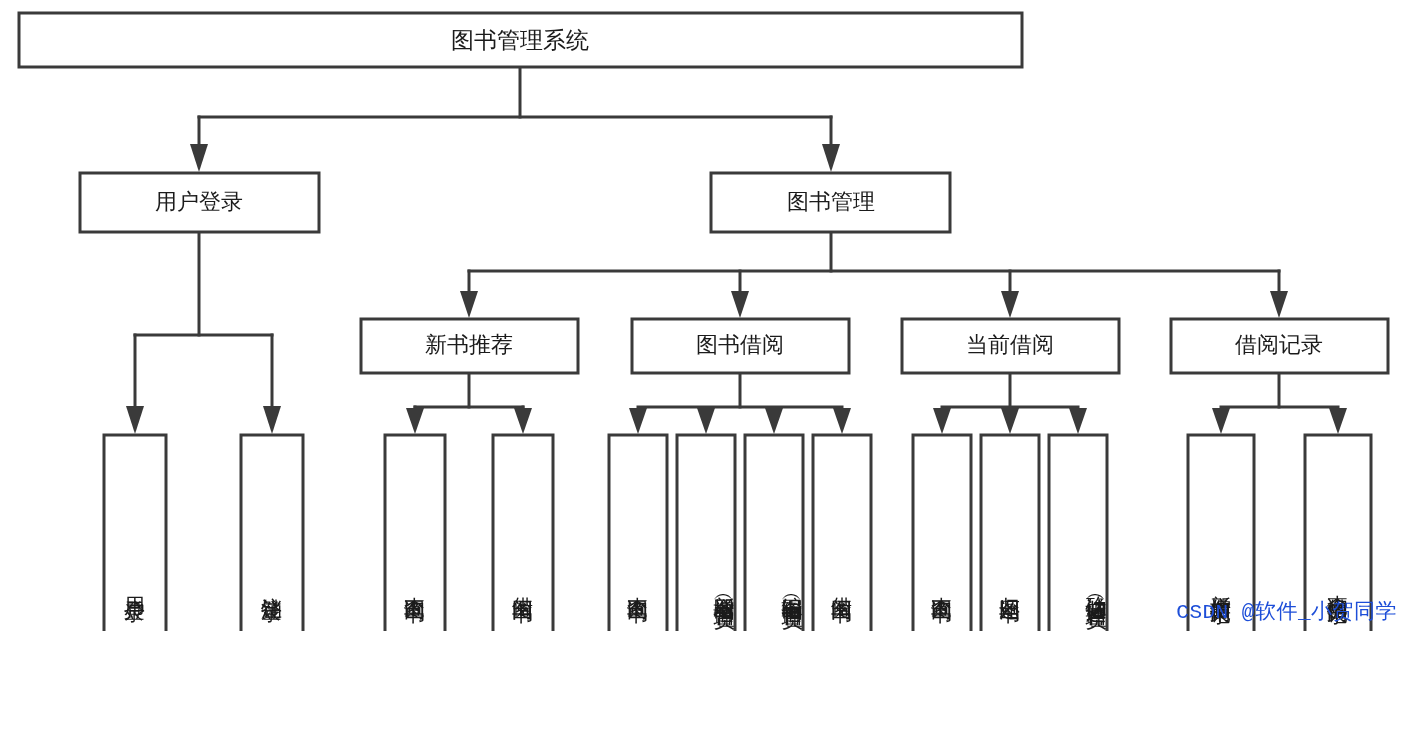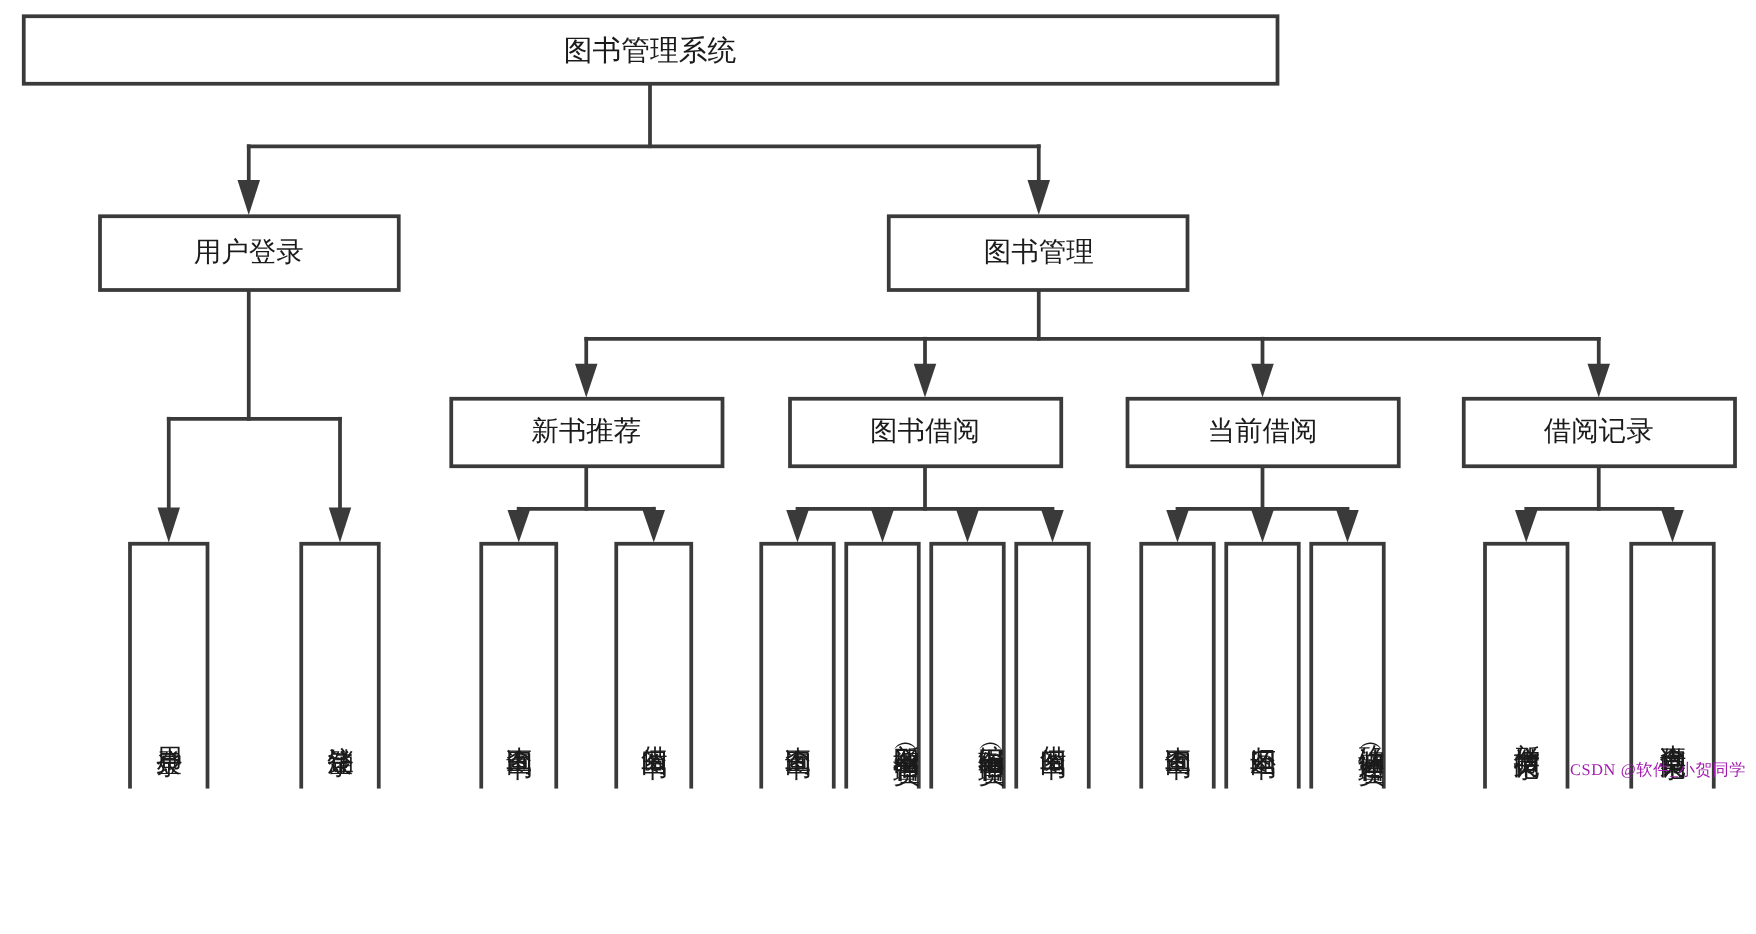--- a/index.html
+++ b/index.html
@@ -69,23 +69,23 @@
     align-items: center;
     justify-content: center;
     text-align: center;
     white-space: nowrap;
     pointer-events: none;
   }
   .watermark {
     position: absolute;
     right: 8px;
     bottom: 6px;
-    font-family: Liberation Serif, serif;
-    font-size: 13px;
-    color: #a21caf;
+    font-family: Liberation Mono, monospace;
+    font-size: 21px;
+    color: #1d4ed8;
     letter-spacing: 0.5px;
     user-select: none;
   }
 </style>
 </head>
 <body>
 
 <div id="diagram-root">
 
   <svg class="diagram-canvas" viewBox="0 0 1405 747" xmlns="http://www.w3.org/2000/svg">

